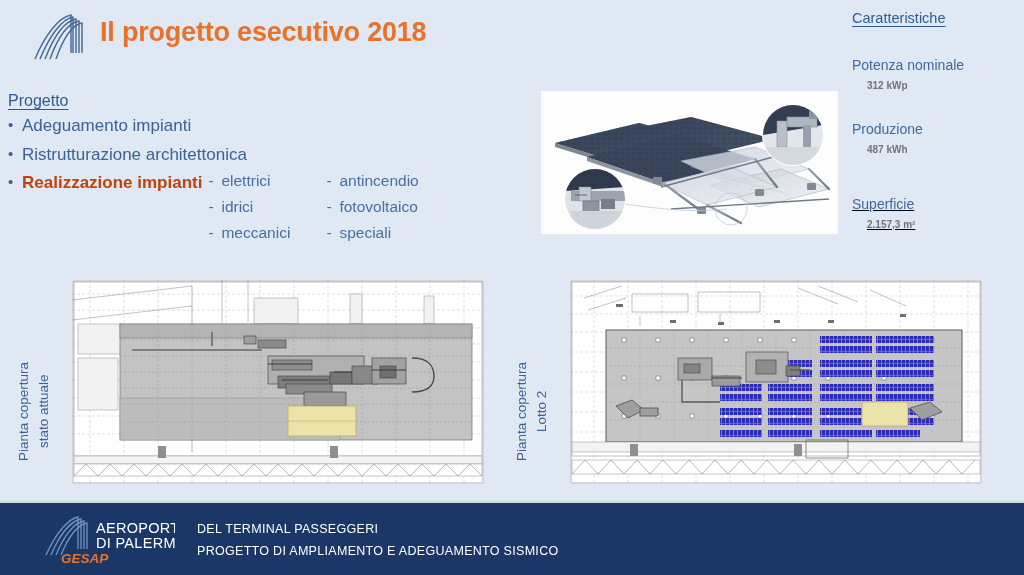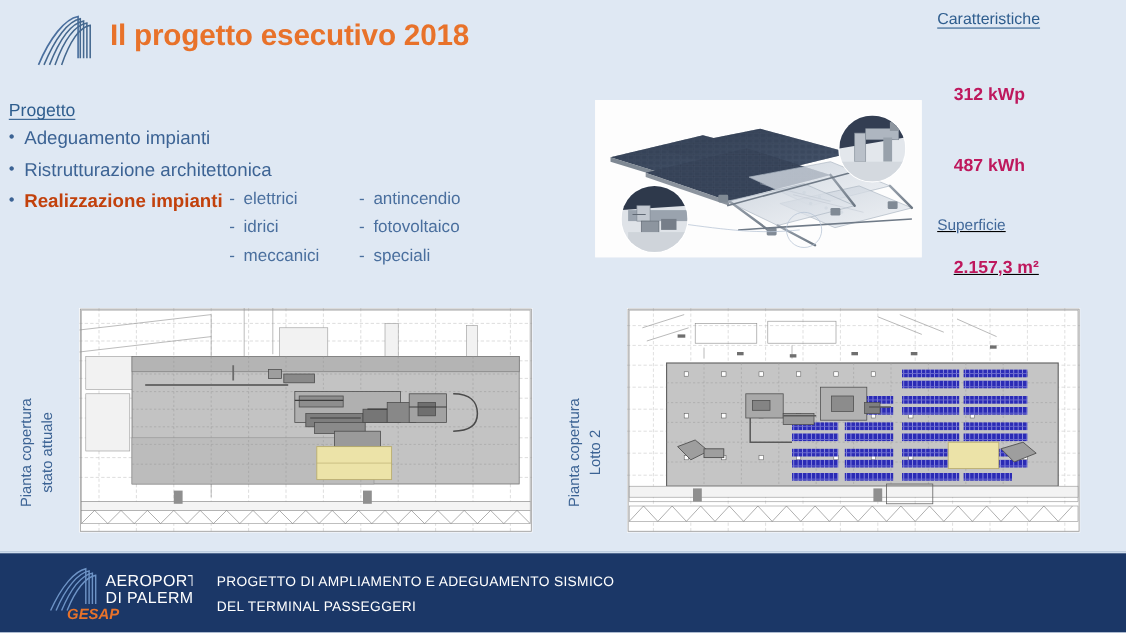--- a/index.html
+++ b/index.html
@@ -59,21 +59,21 @@
 
   
   .spec{position:absolute;left:852px;top:0;width:165px;}
   .spec-title{
     position:absolute;top:10px;left:0;
     font-size:14.5px;color:#2e5d8e;
     text-decoration:underline;text-underline-offset:3px;text-align:center;
   }
   .spec-group{position:absolute;left:0;width:165px;}
   .spec-label{font-size:14px;color:#42699a;line-height:1.25;}
-  .spec-value{font-size:16px;color:#be185d;font-weight:bold;margin-left:15px;margin-top:20px;line-height:1.2;}
+  .spec-value{font-size:10px;color:#737373;font-weight:bold;margin-left:15px;margin-top:5px;line-height:1.2;}
   .g1{top:57px;} .g2{top:121px;} .g3{top:196px;text-decoration:underline;}
 
   
   .plan{position:absolute;background:#ffffff;overflow:hidden;}
   .plan svg{display:block;}
   .plan-left{left:72px;top:280px;width:412px;height:204px;}
   .plan-right{left:570px;top:280px;width:412px;height:204px;}
 
   .vlabel{
     position:absolute;
@@ -278,23 +278,25 @@
           <rect x="268" y="20" width="8" height="8" fill="#8d959f"></rect>
         </g>
       </g>
     </svg>
   </div>
 
   <div class="spec">
     <div class="spec-title">Caratteristiche</div>
 
     <div class="spec-group g1">
+      <div class="spec-label">Potenza nominale</div>
       <div class="spec-value">312 kWp</div>
     </div>
     <div class="spec-group g2">
+      <div class="spec-label">Produzione</div>
       <div class="spec-value">487 kWh</div>
     </div>
     <div class="spec-group g3">
       <div class="spec-label">Superficie</div>
       <div class="spec-value">2.157,3 m²</div>
     </div>
   </div>
 
   <div class="vlabel vlabel-left">Pianta copertura
 stato attuale</div>
@@ -594,18 +596,18 @@
           <path d="M11 44 C20 23 31 10 41 8 L41 38"></path>
           <path d="M16 44 C24 25 34 12 44 10 L44 38"></path>
           <path d="M21 44 C28 27 37 14 47 12 L47 38"></path>
         </g>
         <text x="56" y="22" font-family="Liberation Sans, sans-serif" font-size="14.5" fill="#ffffff" letter-spacing=".3">AEROPORTO</text>
         <text x="56" y="37" font-family="Liberation Sans, sans-serif" font-size="14.5" fill="#ffffff" letter-spacing=".3">DI PALERMO</text>
         <text x="21" y="52" font-family="Liberation Sans, sans-serif" font-size="13.5" font-weight="bold" font-style="italic" fill="#e8722a">GESAP</text>
       </svg>
     </div>
     <div class="footer-text">
+      <div>DEL TERMINAL PASSEGGERI</div>
       <div>PROGETTO DI AMPLIAMENTO E ADEGUAMENTO SISMICO</div>
-      <div>DEL TERMINAL PASSEGGERI</div>
     </div>
   </div>
 
 </div>
 
 </body></html>

